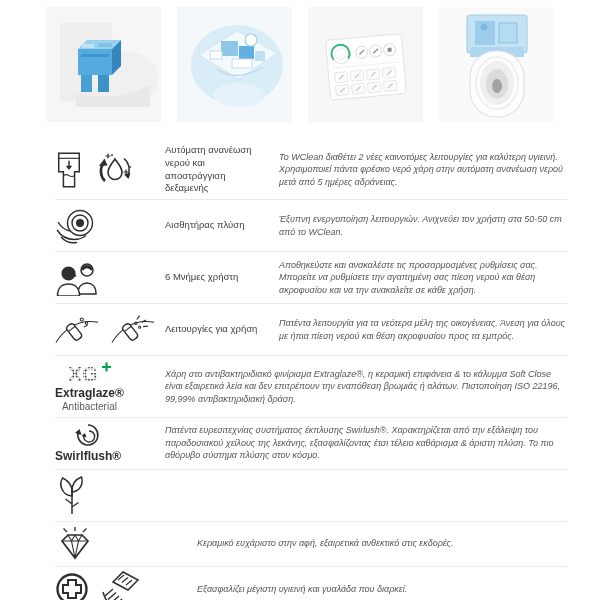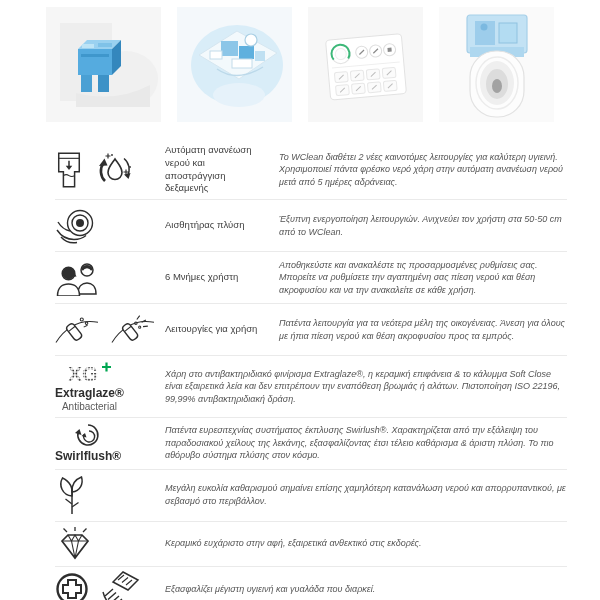--- a/index.html
+++ b/index.html
@@ -28,21 +28,21 @@
   .features { padding: 18px 33px 0 55px; }
   .frow {
     display: grid;
     grid-template-columns: 110px 110px 1fr;
     align-items: center;
     border-bottom: 1px solid #eaeaea;
     min-height: 52px;
     padding: 4px 0;
   }
   .frow:last-child { border-bottom: none; }
-  .frow.short { min-height: 45px; }
+  .frow.short { min-height: 45px; gap: 32px; }
   .icon-cell {
     display: flex; align-items: center; justify-content: flex-start;
     gap: 12px;
   }
   .feat-title {
     font-size: 9.5px; line-height: 1.35; color: #3f3f3f;
     padding-right: 8px;
   }
   .feat-desc {
     font-size: 9px; line-height: 1.4; color: #555;
@@ -267,21 +267,20 @@
 
     <div class="frow">
       <div class="icon-cell">
         <svg class="ic" width="34" height="40" viewBox="0 0 34 40">
           <path d="M17 39 C17 30 17 20 17 12" fill="none" stroke="#2e2e2e" stroke-width="1.5"></path>
           <path d="M17 21 C7 20 3.5 10 7.5 3 C15 6.5 18 13 17 21 Z" fill="none" stroke="#2e2e2e" stroke-width="1.5"></path>
           <path d="M17 17 C25.5 16 28.5 8.5 26.5 2 C20 4.5 16.5 9.5 17 17 Z" fill="none" stroke="#2e2e2e" stroke-width="1.5"></path>
           <path d="M17 29 L10.5 24 M17 32 L23.5 27.5" fill="none" stroke="#2e2e2e" stroke-width="1.3"></path>
         </svg>
       </div>
-      <div class="feat-desc wide">Μεγάλη ευκολία καθαρισμού σημαίνει επίσης χαμηλότερη κατανάλωση νερού και απορρυπαντικού, με σεβασμό στο περιβάλλον.</div>
     </div>
 
     <div class="frow short">
       <div class="icon-cell">
         <svg class="ic" width="40" height="33" viewBox="0 0 40 33">
           <path d="M12 5 L8.5 1.5 M20 4 L20 0 M28 5 L31.5 1.5" stroke="#2e2e2e" stroke-width="1.3" fill="none"></path>
           <path d="M7 14 L13 8 H27 L33 14 L20 31 Z" fill="none" stroke="#2e2e2e" stroke-width="1.7"></path>
           <path d="M7 14 H33 M13 8 L16.5 14 L20 8 L23.5 14 L27 8 M16.5 14 L20 31 M23.5 14 L20 31" fill="none" stroke="#2e2e2e" stroke-width="1.1"></path>
         </svg>
       </div>

